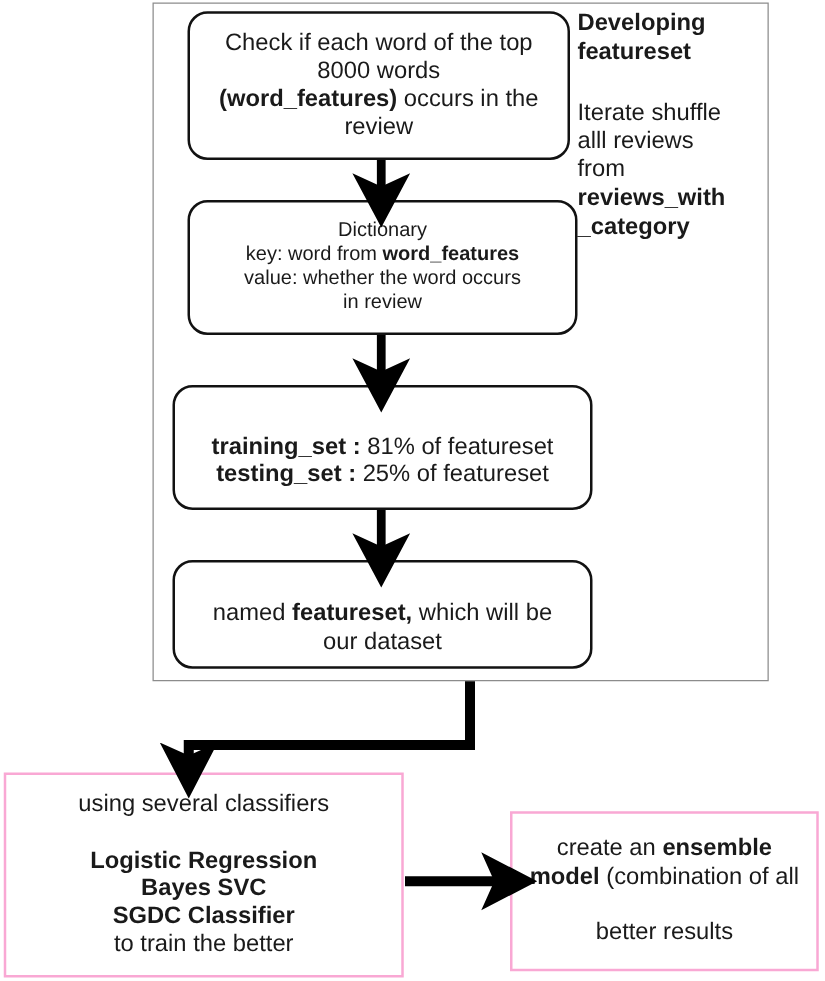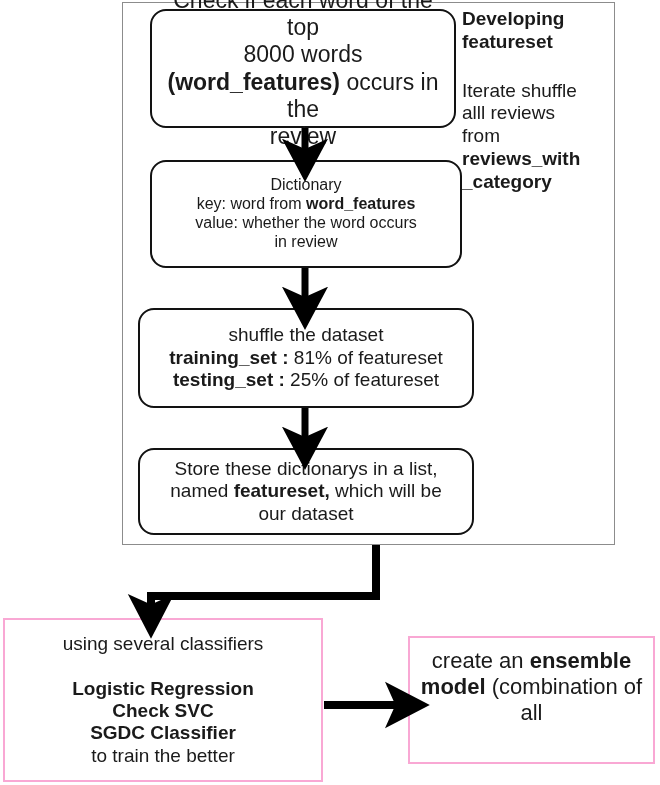--- a/index.html
+++ b/index.html
@@ -46,26 +46,26 @@
     background: #ffffff;
   }
   .txt {
     display: block;
     padding: 0 8px;
     white-space: pre-line;
   }
   b, .b { font-weight: bold; }
 
   
-  #node-check   { left: 150px; top: 9px;   width: 306px; height: 119px; font-size: 23px; }
+  #node-check   { left: 150px; top: 9px;   width: 306px; height: 119px; font-size: 19px; }
   #node-dict    { left: 150px; top: 160px; width: 312px; height: 108px; font-size: 16px; }
   #node-shuffle { left: 138px; top: 308px; width: 336px; height: 100px; font-size: 19px; }
   #node-store   { left: 138px; top: 448px; width: 336px; height: 87px;  font-size: 19px; }
   #node-clf     { left: 3px;   top: 618px; width: 320px; height: 164px; font-size: 19px; }
-  #node-ens     { left: 408px; top: 636px; width: 247px; height: 128px; font-size: 22px; }
+  #node-ens     { left: 408px; top: 649px; width: 247px; height: 128px; font-size: 19px; }
 
   #group-featureset { left: 122px; top: 2px; width: 493px; height: 543px; }
 
   #side-note {
     position: absolute;
     left: 462px;
     top: 8px;
     width: 150px;
     text-align: left;
     font-size: 19px;
@@ -106,33 +106,33 @@
 
   <div class="node rounded" id="node-check">
     <span class="txt"><span>Check if each word of the top</span><br><span>8000 words</span><br><b>(word_features)</b><span> occurs in the</span><br><span>review</span></span>
   </div>
 
   <div class="node rounded" id="node-dict">
     <span class="txt"><span>Dictionary</span><br><span>key: word from </span><b>word_features</b><br><span>value: whether the word occurs</span><br><span>in review</span></span>
   </div>
 
   <div class="node rounded" id="node-shuffle">
-    <span class="txt"><span>shuffle the dataset</span><br><b>training_set :</b><span> 81% of featureset</span><br><b>testing_set :</b><span> 25% of featureset</span></span>
+    <span class="txt"><br><b>training_set :</b><span> 81% of featureset</span><br><b>testing_set :</b><span> 25% of featureset</span></span>
   </div>
 
   <div class="node rounded" id="node-store">
-    <span class="txt"><span>Store these dictionarys in a list,</span><br><span>named </span><b>featureset,</b><span> which will be</span><br><span>our dataset</span></span>
+    <span class="txt"><br><span>named </span><b>featureset,</b><span> which will be</span><br><span>our dataset</span></span>
   </div>
 
   <div class="node rect" id="node-clf">
-    <span class="txt"><span>using several classifiers</span><br><br><b>Logistic Regression</b><br><b>Check SVC</b><br><b>SGDC Classifier</b><br><span>to train the better</span></span>
+    <span class="txt"><span>using several classifiers</span><br><br><b>Logistic Regression</b><br><b>Bayes SVC</b><br><b>SGDC Classifier</b><br><span>to train the better</span></span>
   </div>
 
   <div class="node rect" id="node-ens">
-    <span class="txt"><span>create an </span><b>ensemble</b><br><b>model</b><span> (combination of all</span><br><br></span>
+    <span class="txt"><span>create an </span><b>ensemble</b><br><b>model</b><span> (combination of all</span><br><br><span>better results</span></span>
   </div>
 
   <svg class="arrows" viewBox="0 0 660 785">
     <defs>
       <marker id="ah" markerWidth="7" markerHeight="7" refX="2.2" refY="3.5" orient="auto" markerUnits="strokeWidth">
         <path d="M0,0.2 L6.2,3.5 L0,6.8 L1.5,3.5 Z" fill="#000000"></path>
       </marker>
       <marker id="ah-big" markerWidth="6.2" markerHeight="6.2" refX="2.0" refY="3.1" orient="auto" markerUnits="strokeWidth">
         <path d="M0,0.2 L5.6,3.1 L0,6.0 L1.3,3.1 Z" fill="#000000"></path>
       </marker>

